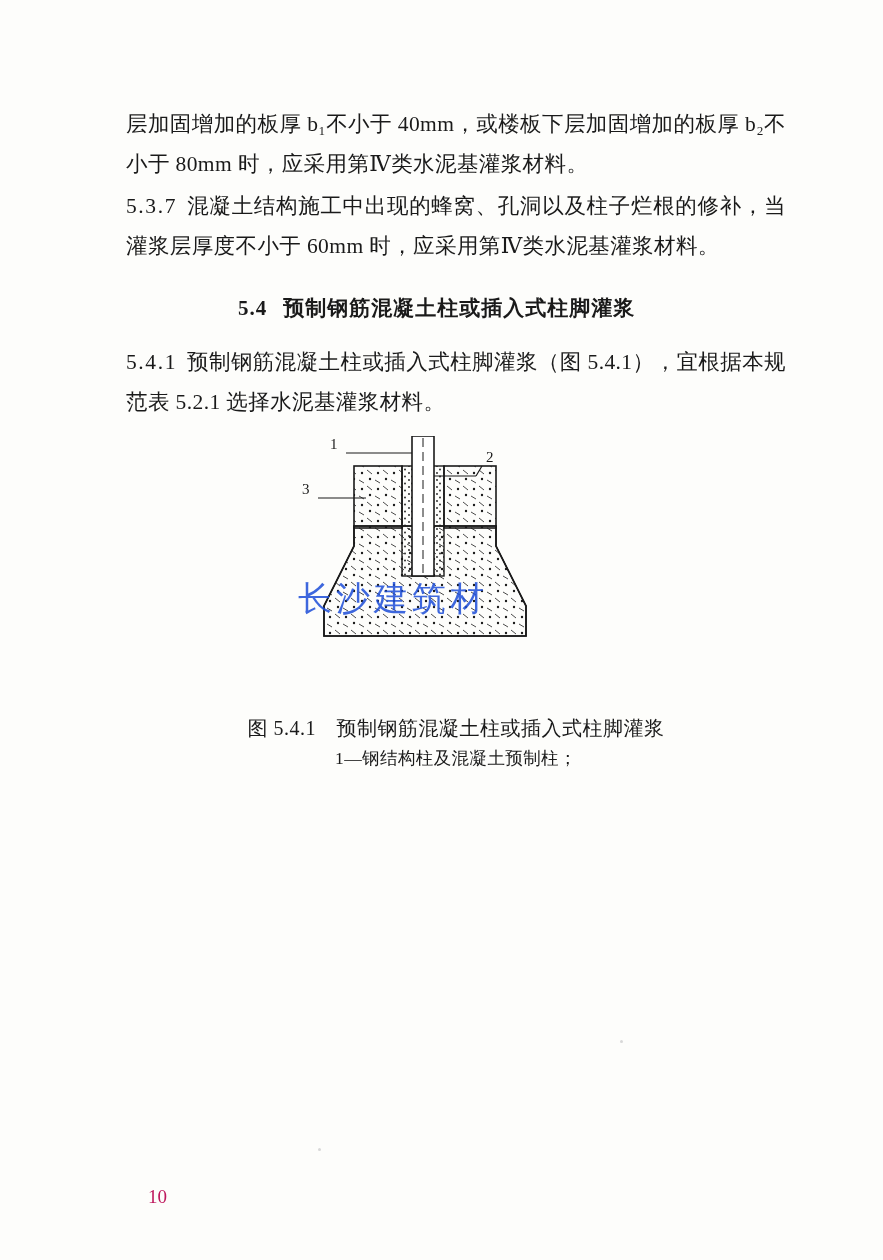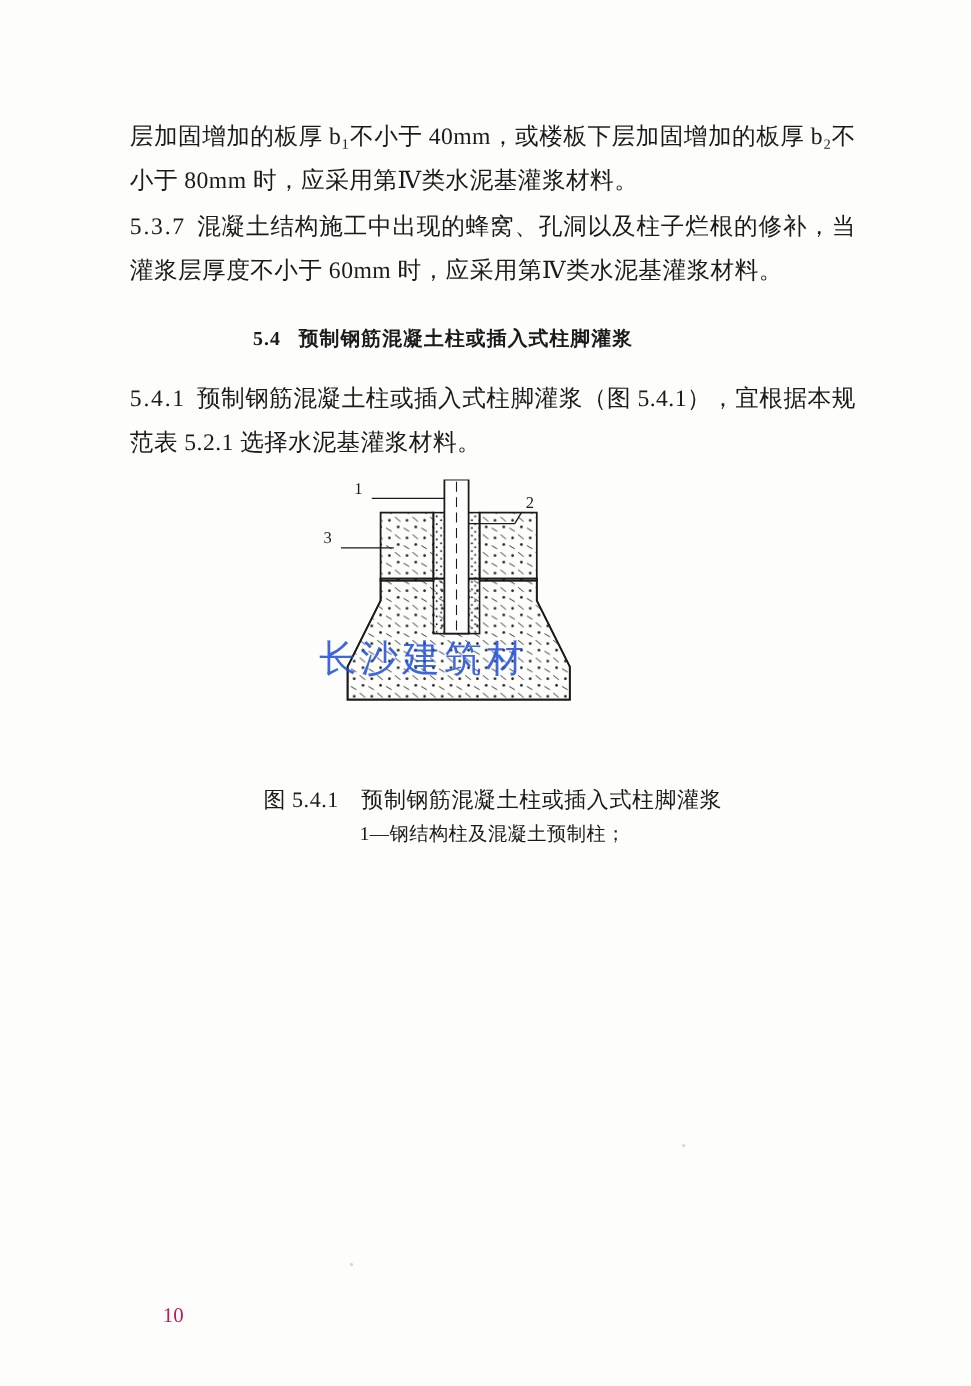--- a/index.html
+++ b/index.html
@@ -14,21 +14,21 @@
   .page {
     position: relative;
     width: 883px;
     height: 1260px;
     margin: 0 auto;
     background: #fdfdfb;
     overflow: hidden;
   }
   .content {
     position: absolute;
-    left: 118px;
+    left: 126px;
     top: 104px;
     width: 660px;
   }
   p {
     margin: 0;
     font-size: 21.5px;
     line-height: 40px;
     letter-spacing: 0.4px;
     text-align: justify;
   }
@@ -36,21 +36,21 @@
     margin-bottom: 2px;
   }
   .indent-hang {
     text-indent: 0;
   }
   .num {
     letter-spacing: 1.6px;
     padding-right: 10px;
   }
   .sec-heading {
-    font-size: 18px;
+    font-size: 21px;
     font-weight: bold;
     line-height: 40px;
     margin: 22px 0 14px 0;
     padding-left: 112px;
     letter-spacing: 1px;
   }
   .sec-heading .sec-num {
     padding-right: 16px;
   }
   

